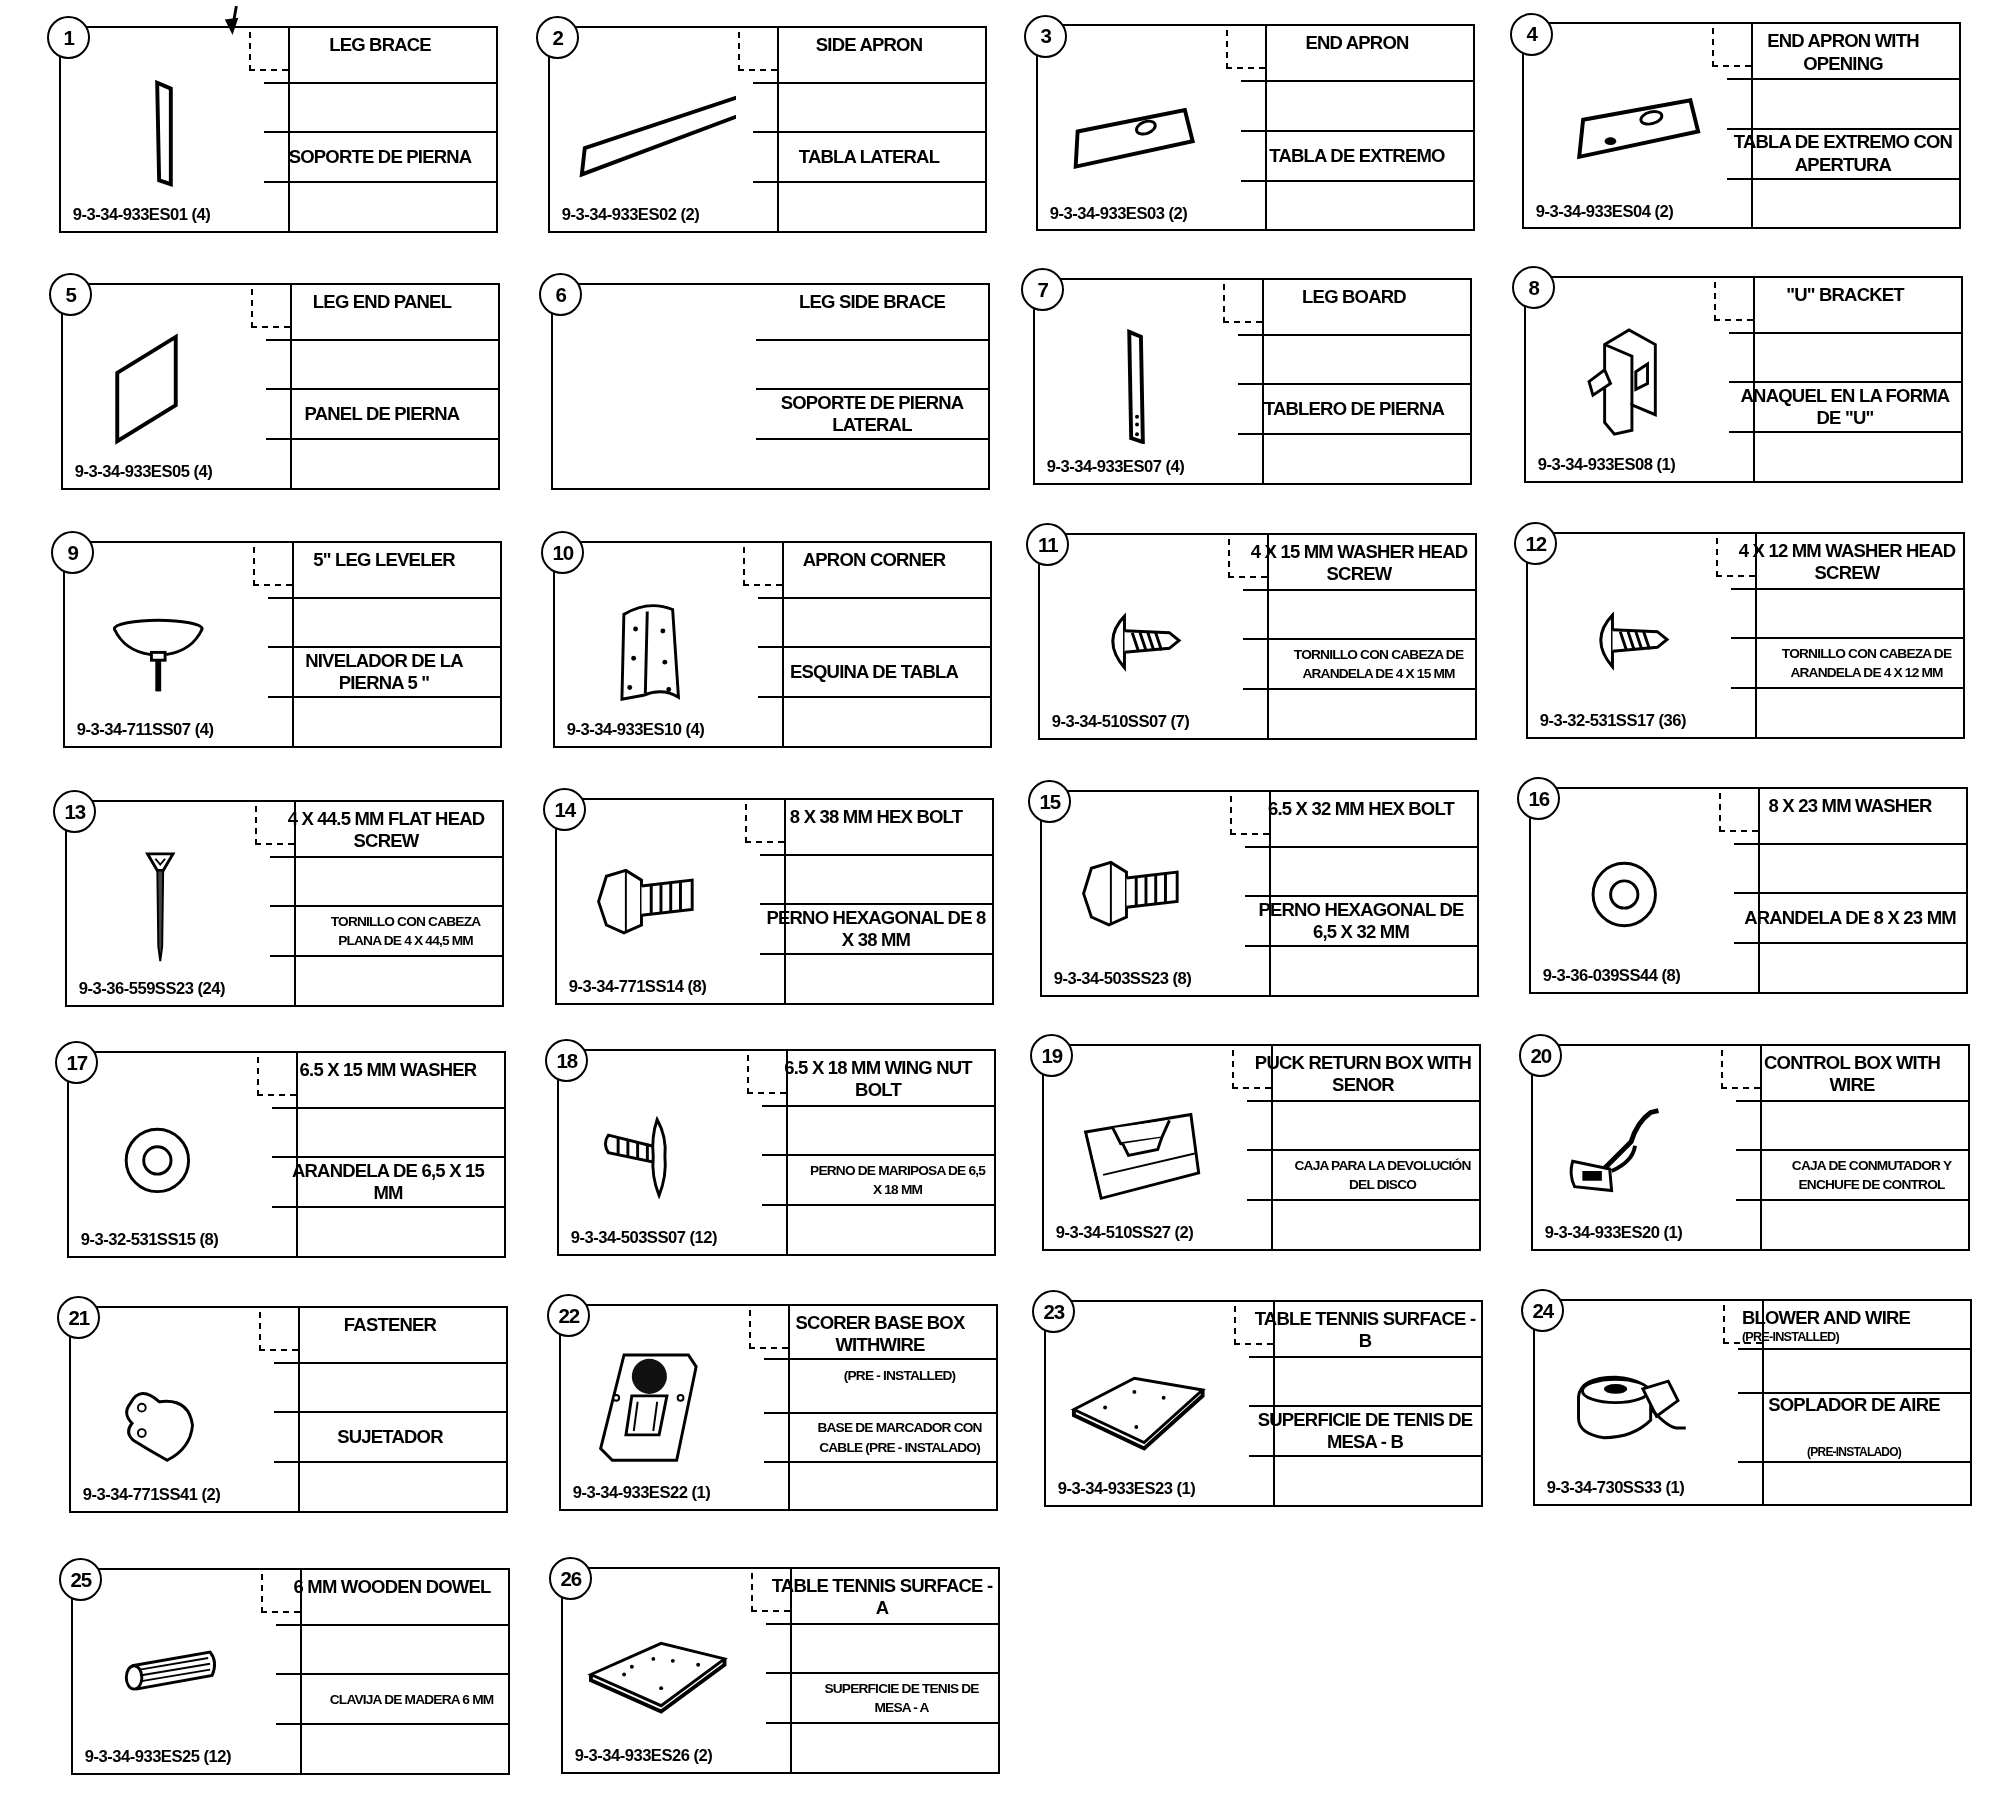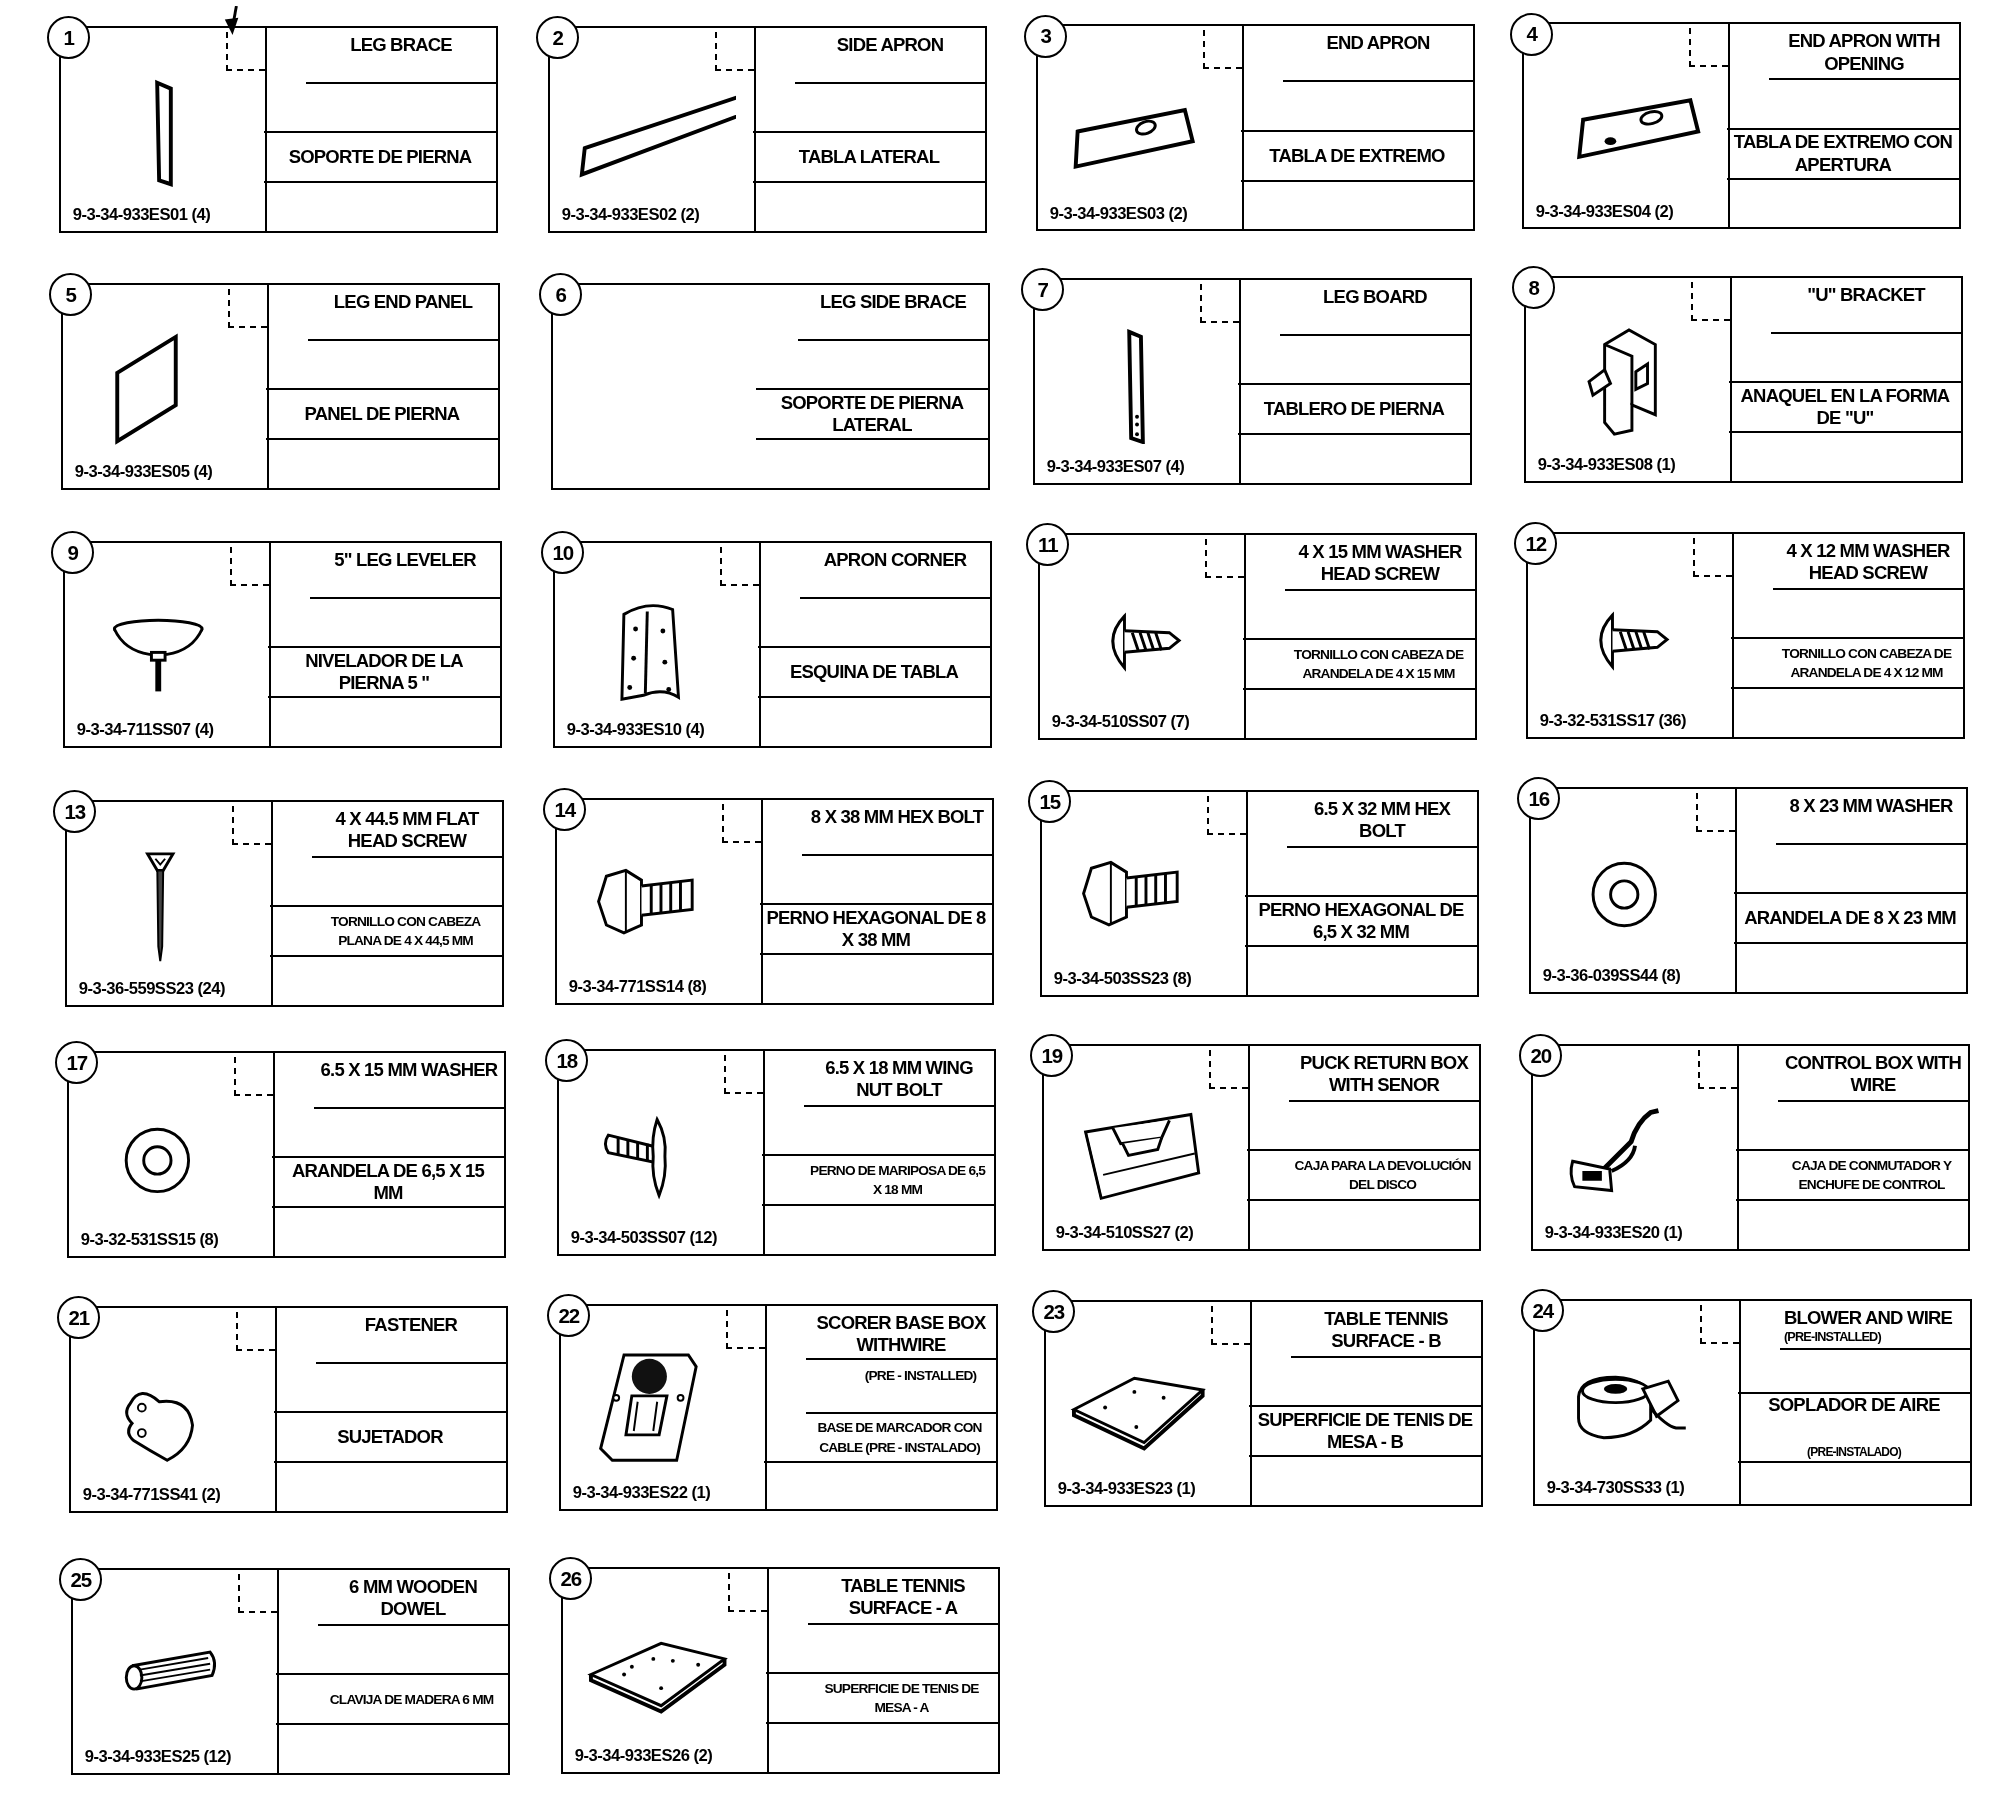--- a/index.html
+++ b/index.html
@@ -1,24 +1,24 @@
 <!DOCTYPE html>
 <html><head>
 <meta charset="utf-8">
 <style>
   html, body { margin:0; padding:0; background:#ffffff; }
   body { width:2015px; height:1811px; position:relative; overflow:hidden;
          font-family:"Liberation Sans", sans-serif; color:#000; }
   .part { position:absolute; width:439px; height:207px; border:2.9px solid #000; box-sizing:border-box; background:#fff; }
-  .part .left { position:absolute; left:0; top:0; width:206px; height:100%; border-right:2.9px solid #000; box-sizing:border-box; }
+  .part .left { position:absolute; left:0; top:0; width:229px; height:100%; border-right:2.9px solid #000; box-sizing:border-box; }
   .part .right { position:absolute; left:203px; top:0; right:0; height:100%; display:flex; flex-direction:column; }
   .cell { flex:1; border-bottom:2.9px solid #000; display:flex; align-items:center; justify-content:center;
           text-align:center; font-weight:bold; font-size:18.5px; line-height:22.4px; letter-spacing:-0.8px; padding:0 3.9px; box-sizing:border-box; }
   .cell:last-child { border-bottom:none; }
-  .cell.en { align-items:flex-start; padding-top:5.9px;margin-left:42px; }
+  .cell.en { align-items:flex-start; padding-top:5.9px; }
   .cell.small { font-size:13.7px; line-height:19.5px;padding-left:43px; }
   .num { position:absolute; left:-13.7px; top:-11.7px; width:43px; height:43px; border:2.9px solid #000; border-radius:50%;
          background:#fff; display:flex; align-items:center; justify-content:center; font-size:20.5px; font-weight:bold; box-sizing:border-box; letter-spacing:-1px; }
   .dash { position:absolute; right:0; top:3.9px; width:39px; height:39px; border-left:2.9px dashed #000; border-bottom:2.9px dashed #000; box-sizing:border-box; }
   .pn { position:absolute; left:11.7px; bottom:5.9px; font-size:16.6px; font-weight:bold; letter-spacing:-0.5px; white-space:nowrap; }
   .art { position:absolute; left:19.5px; top:47px; width:166px; height:117px; }
   .art svg { width:100%; height:100%; }
 </style>
 </head>
 <body>

